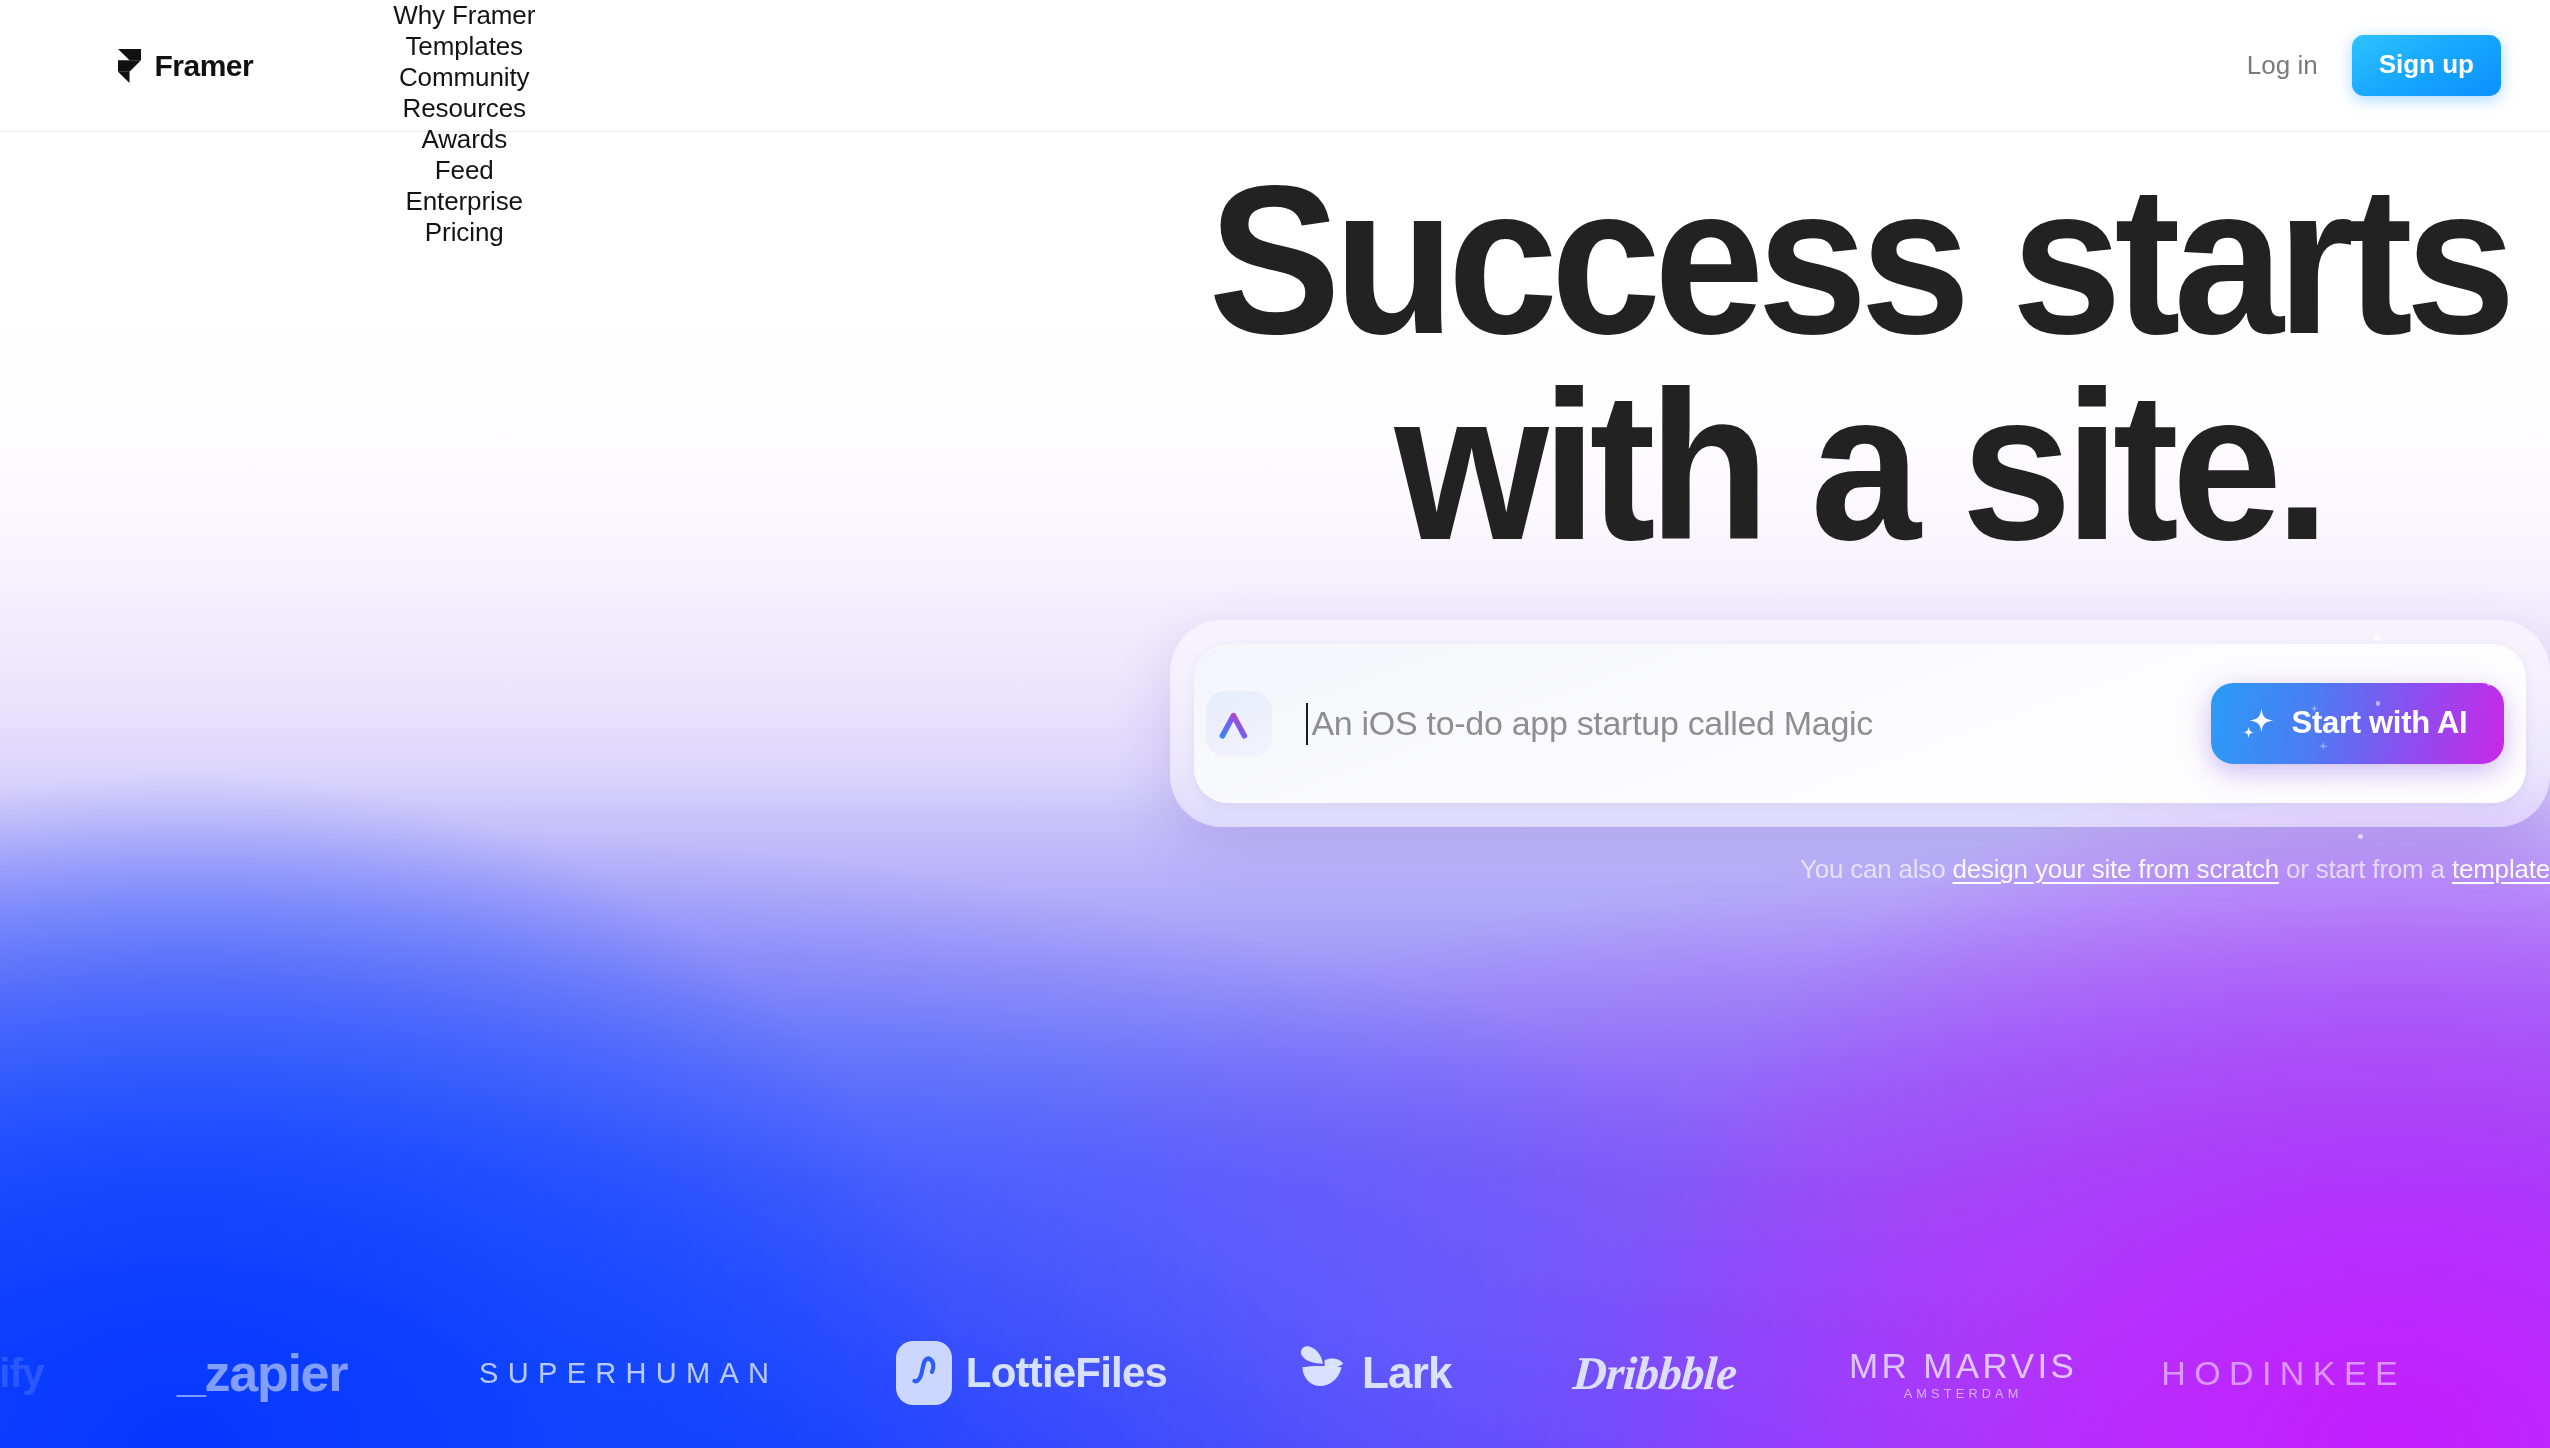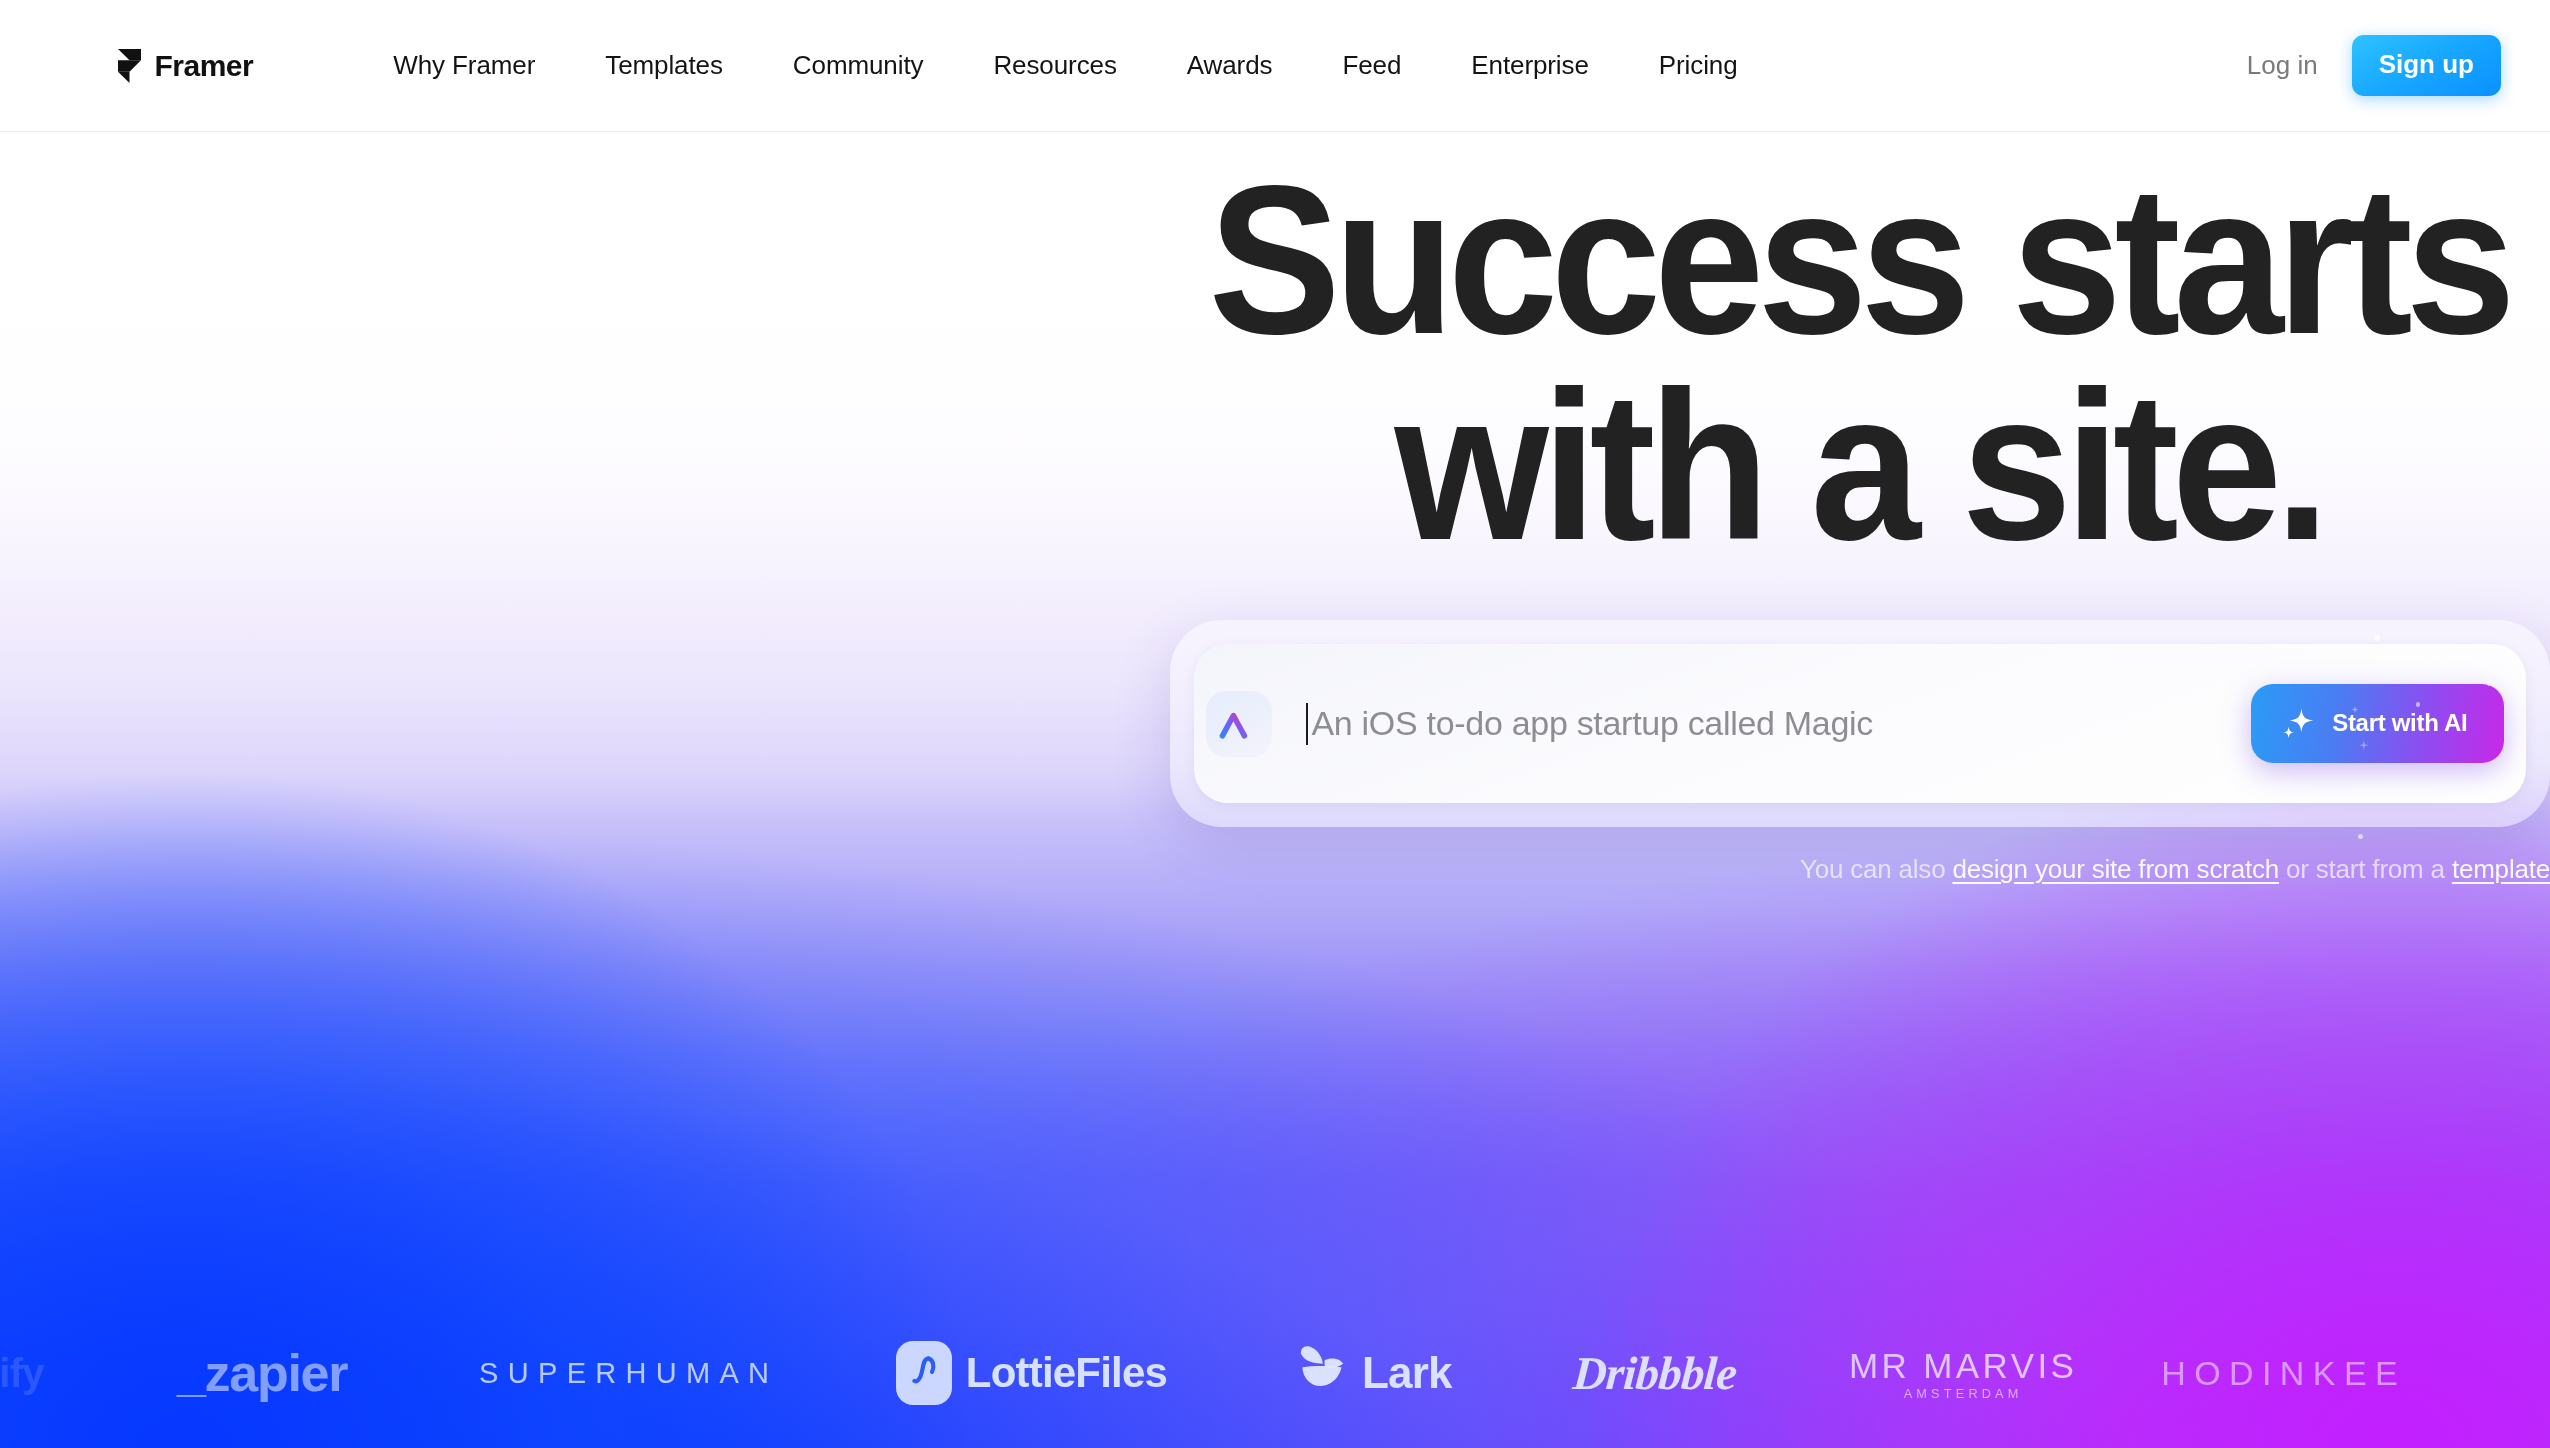--- a/index.html
+++ b/index.html
@@ -27,20 +27,21 @@
     margin-left:118px;
   }
   .framer-mark{ width:23px; height:34px; display:block; }
   .brand-name{
     font-size:30px; font-weight:700; color:#111;
     letter-spacing:-0.5px;
   }
   .nav-links{
     display:flex; align-items:center;
     margin-left:105px;
+    flex-direction:column;
   }
   .nav-link{
     font-size:26px; color:#141414; font-weight:450;
     letter-spacing:-0.1px;
     padding:0 35px; cursor:pointer; white-space:nowrap;
   }
   .nav-right{
     margin-left:auto; display:flex; align-items:center;
     margin-right:49px;
   }
@@ -147,21 +148,21 @@
   }
   .prompt-text{
     font-size:34px; color:#8d8d93; letter-spacing:-0.3px;
     white-space:nowrap; overflow:hidden;
     font-weight:450;
   }
   .start-ai-btn{
     flex:0 0 auto;
     position:relative; overflow:hidden;
     font-family:"Liberation Sans", sans-serif;
-    font-size:24px; font-weight:700; color:#fff;
+    font-size:31px; font-weight:700; color:#fff;
     letter-spacing:-0.3px;
     padding:22px 37px 23.6px 30px;
     border:none; border-radius:22px;
     background:linear-gradient(100deg,#2a9cf6 0%, #4a7df3 34%, #8d4df0 68%, #c828e8 100%);
     box-shadow:0 8.4px 29px rgba(110,60,220,.34);
     cursor:pointer; white-space:nowrap;
     display:flex; align-items:center; gap:17px;
   }
   .sparkle{ width:34px; height:34px; display:block; flex:0 0 34px; }
   .btn-spark{ position:absolute; background:#fff; opacity:.5; pointer-events:none; }

